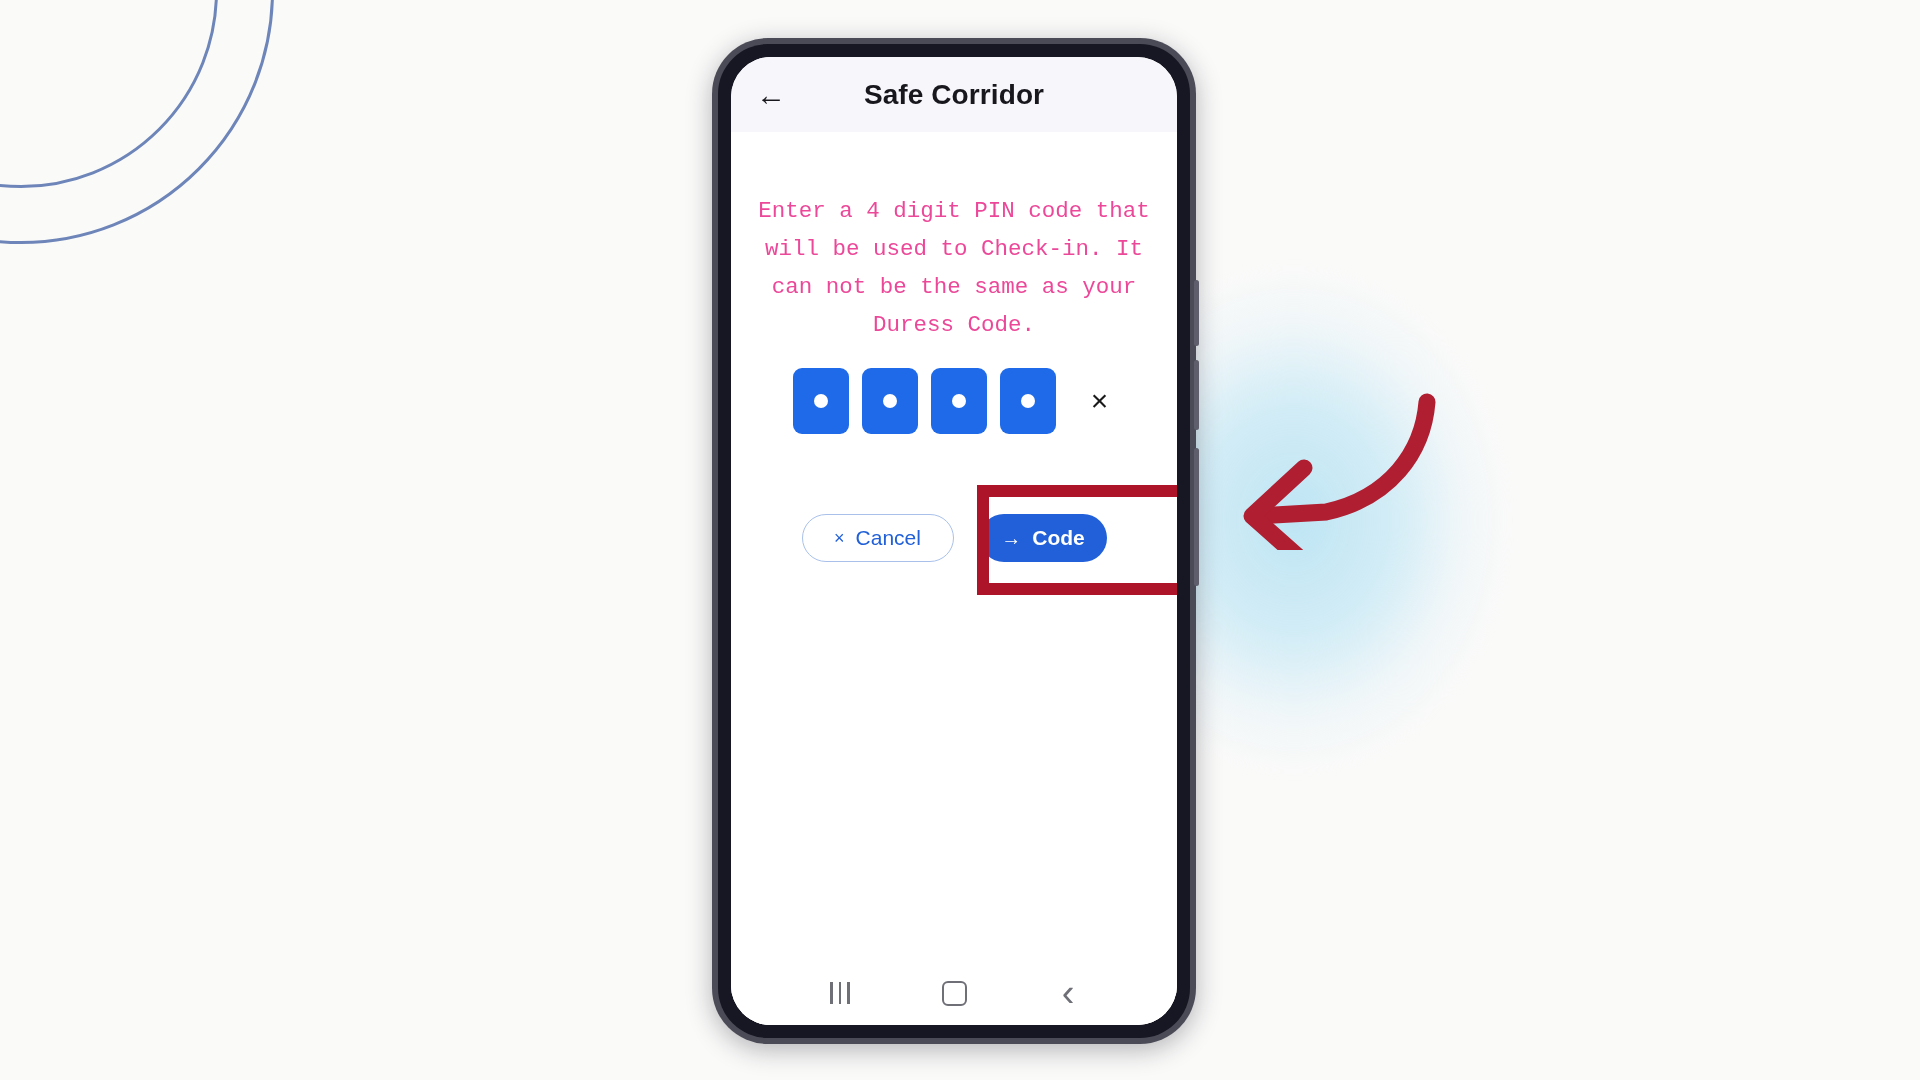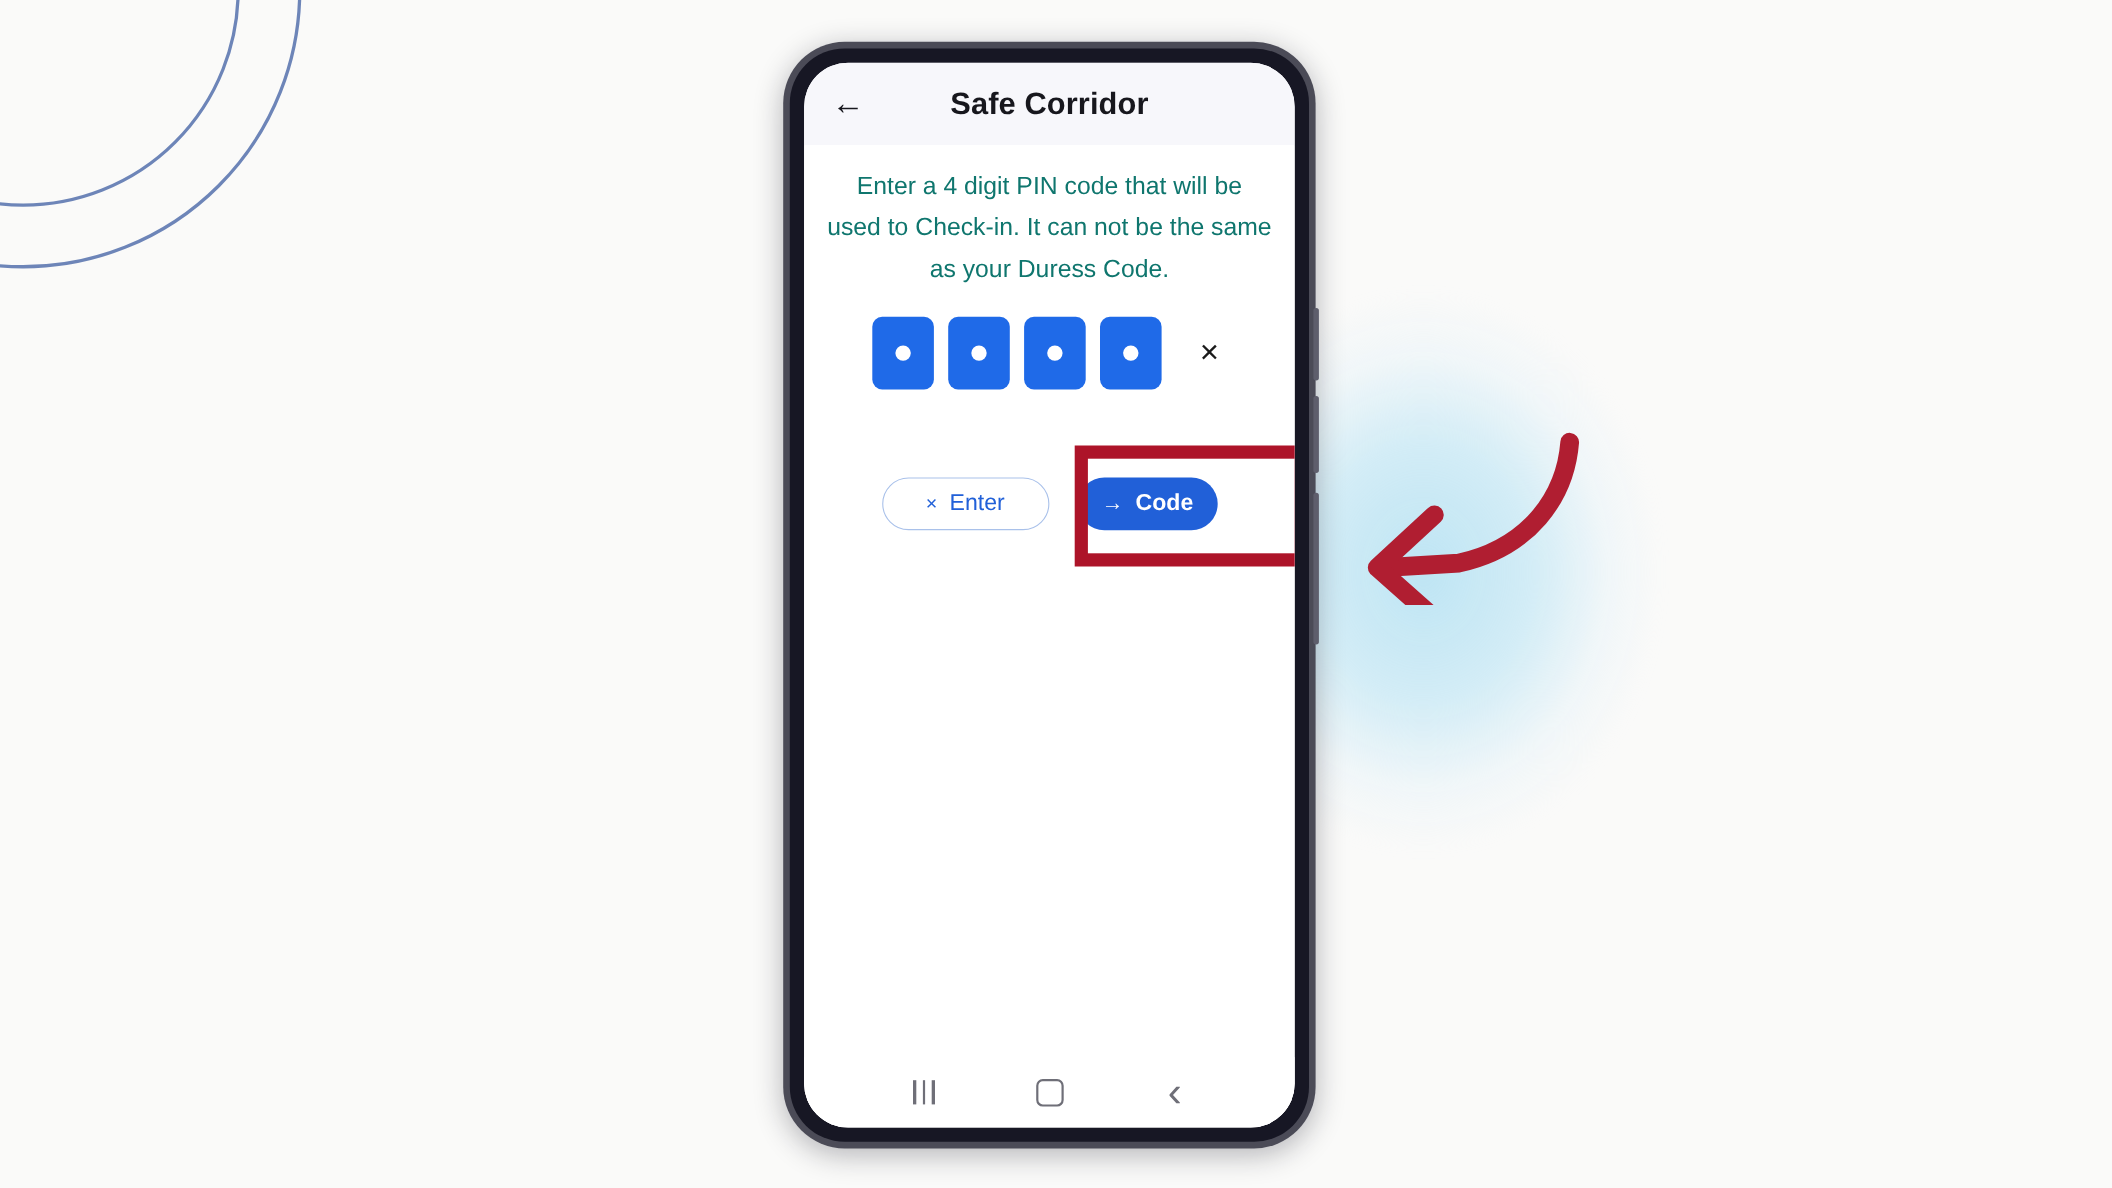--- a/index.html
+++ b/index.html
@@ -145,26 +145,27 @@
     top: 75px;
     right: 0;
     bottom: 0;
     background: #ffffff;
     display: flex;
     flex-direction: column;
     align-items: center;
   }
 
   #instruction-text {
-    margin-top: 18px;
+    margin-top: 60px;
     width: 404px;
     text-align: center;
     font-size: 22.5px;
     line-height: 38px;
-    color: #0f766e;
+    color: #ec4899;
+    font-family: Liberation Mono, monospace;
   }
 
   
   #pin-row {
     margin-top: 24px;
     display: flex;
     align-items: center;
     gap: 13px;
   }
   .pin-box {
@@ -337,21 +338,21 @@
               <div class="pin-dot"></div>
             </div>
             <div id="pin-clear-button">
               <span style="font-size:30px;color:#1a1a1a;line-height:1;font-weight:400;">×</span>
             </div>
           </div>
 
           <div id="action-row">
             <div id="cancel-button">
               <span class="btn-glyph">×</span>
-              <span>Enter</span>
+              <span>Cancel</span>
             </div>
             <div id="next-button">
               <span class="btn-glyph">→</span>
               <span>Code</span>
             </div>
             <div id="next-highlight"></div>
           </div>
 
           <div id="android-nav">
             <div class="nav-btn">

